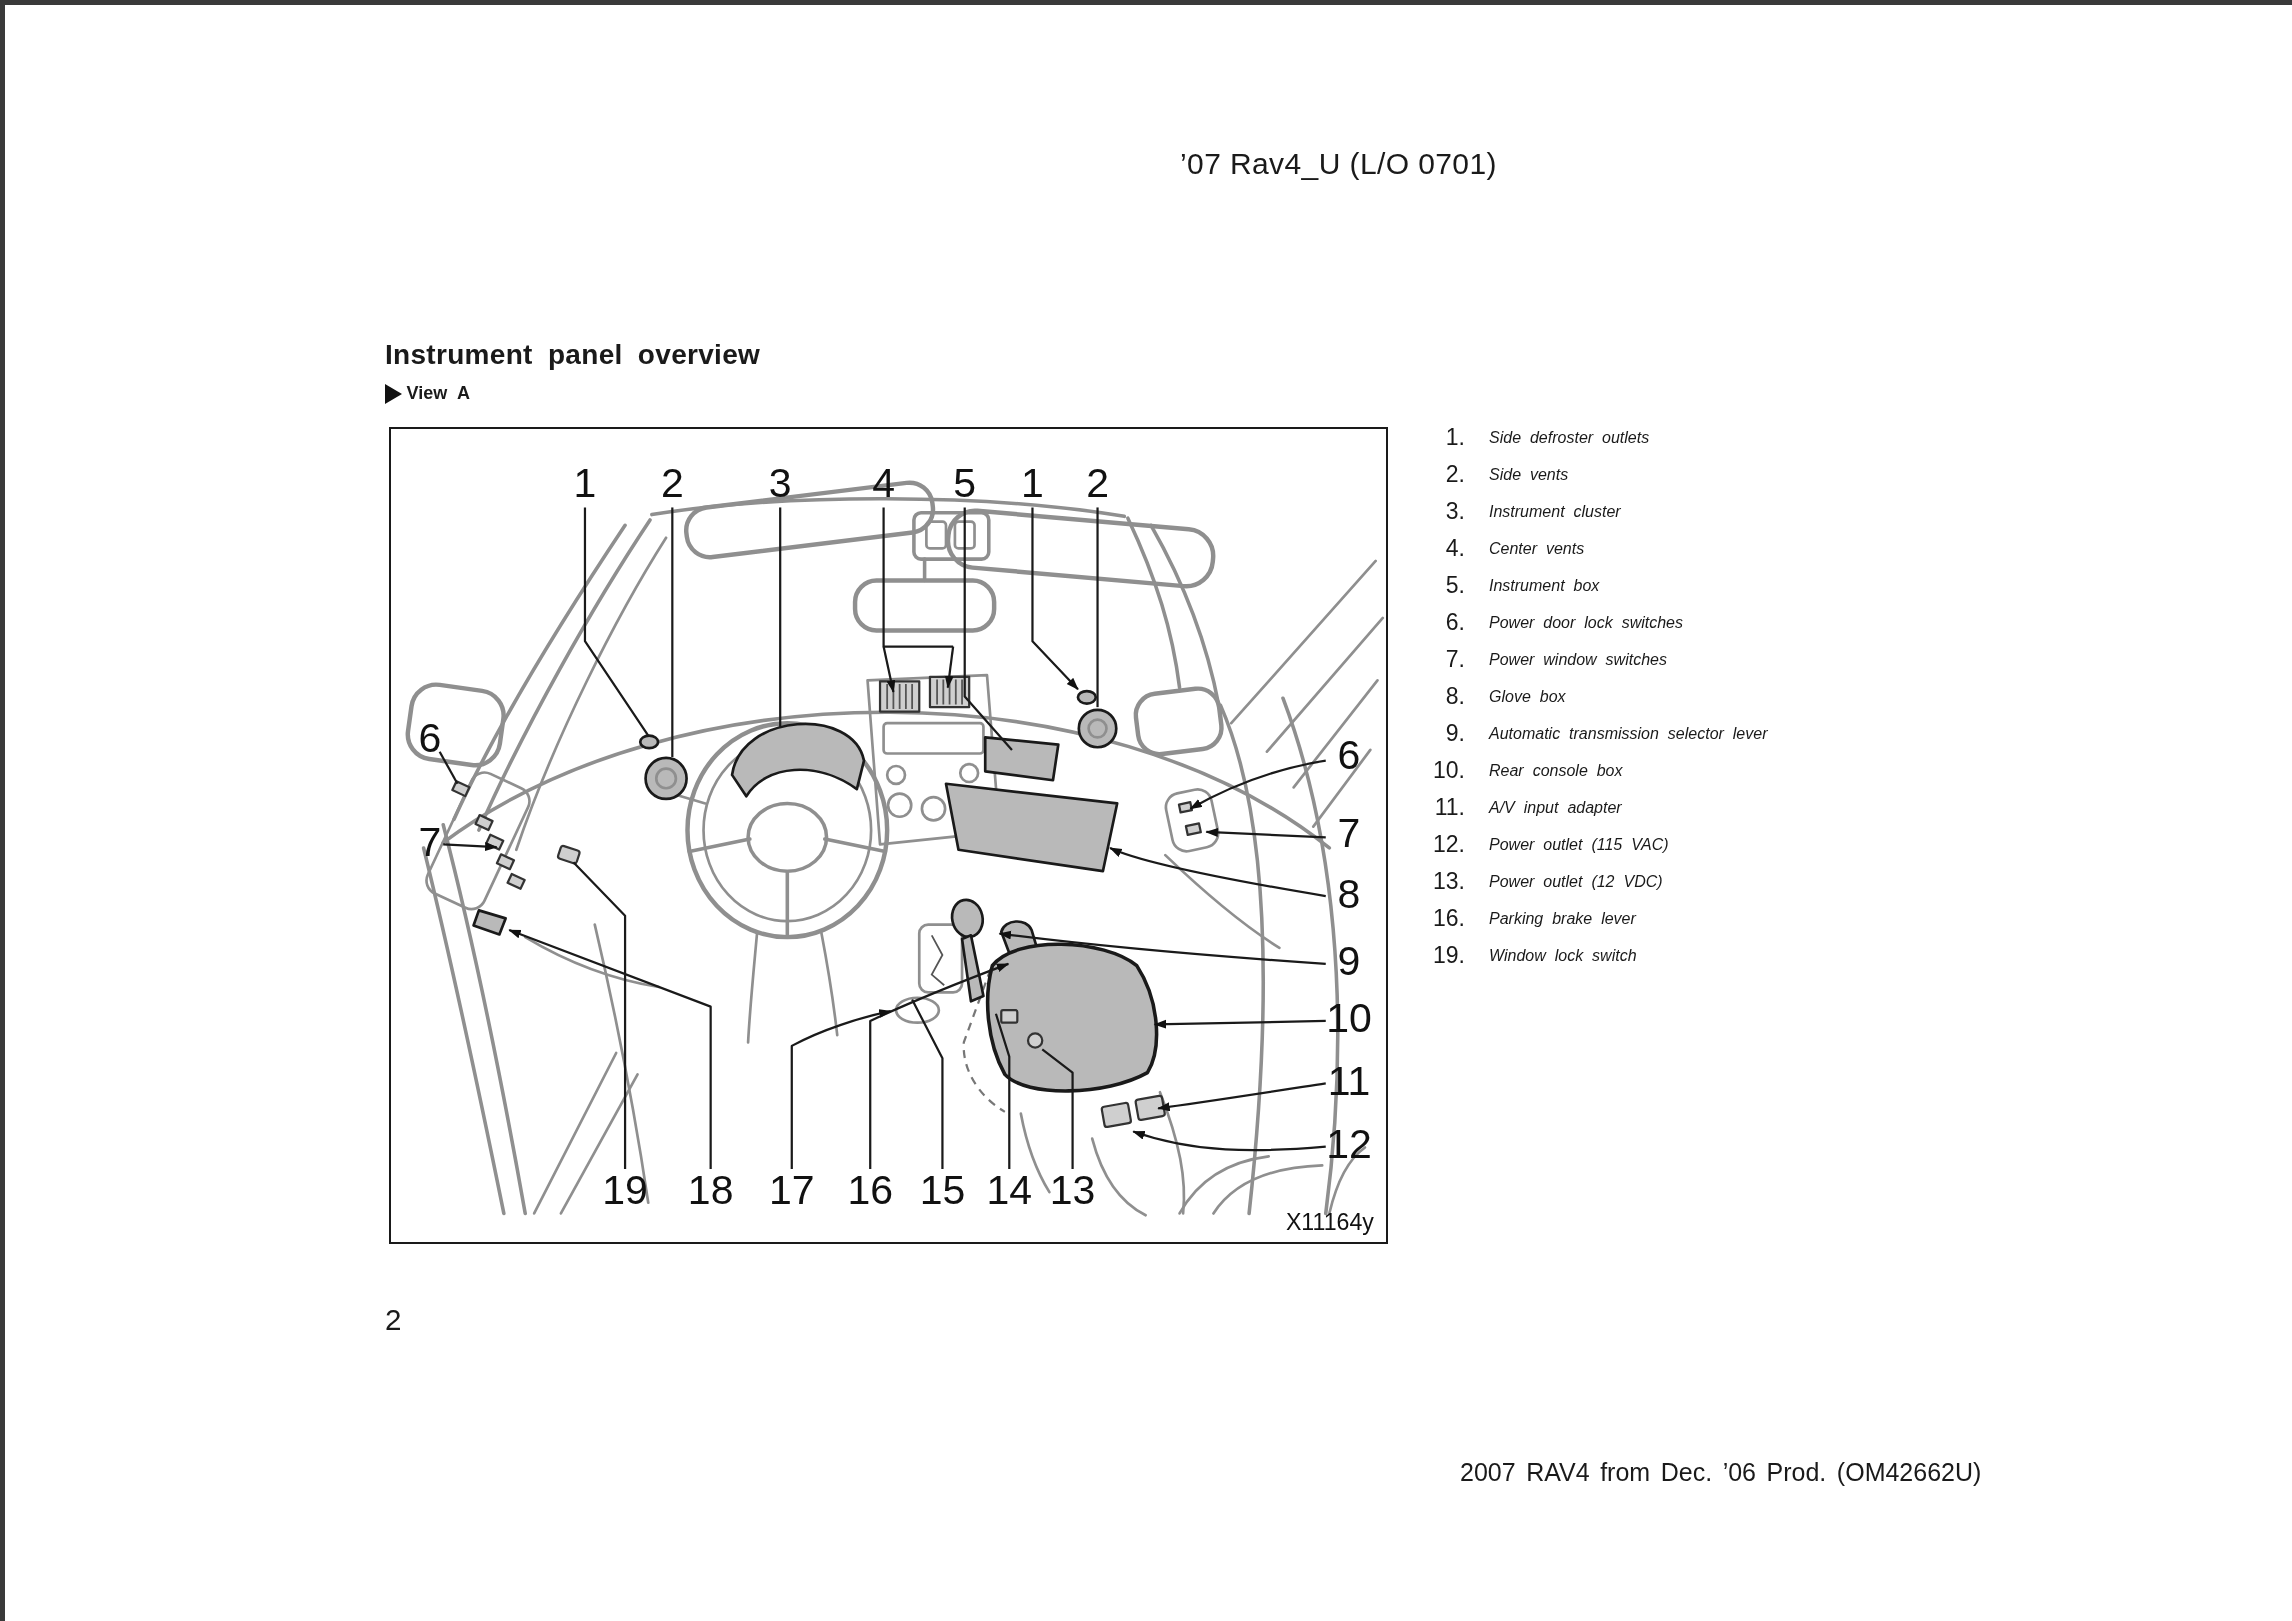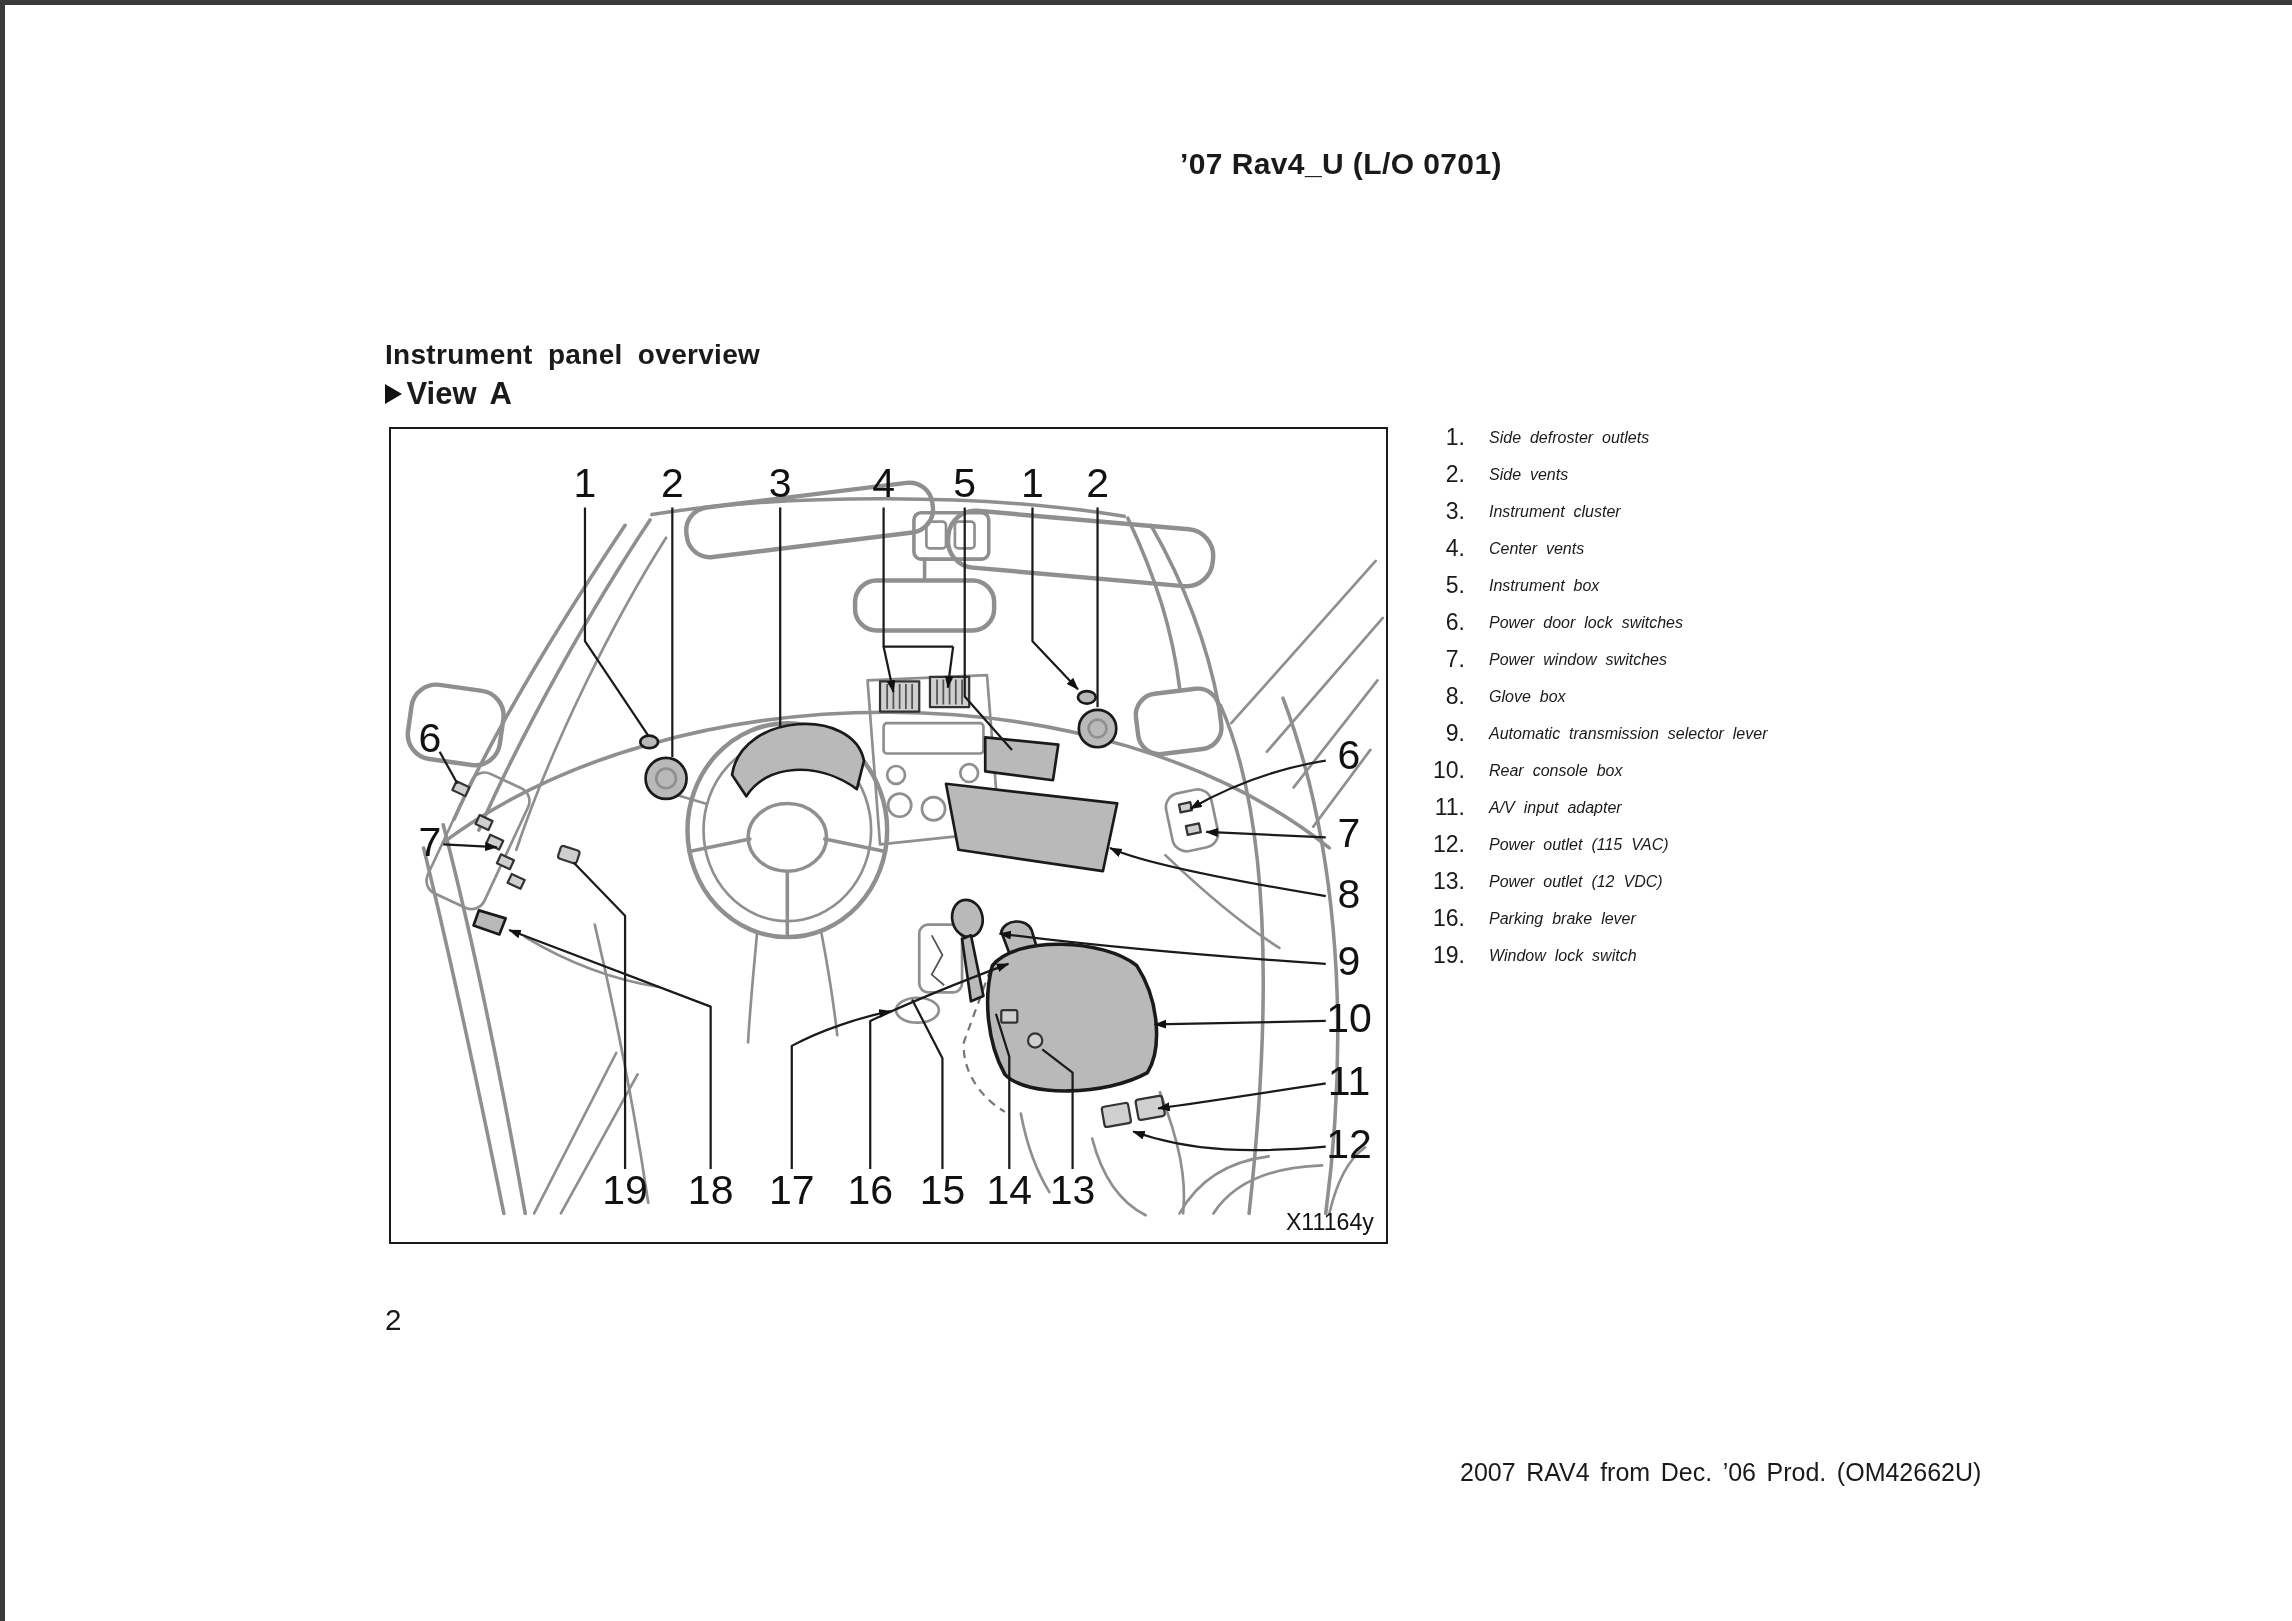--- a/index.html
+++ b/index.html
@@ -1,24 +1,24 @@
 <!DOCTYPE html>
 <html style="font-size:14.3px"><head>
 <meta charset="utf-8">
 <style>
   html,body{margin:0;padding:0;background:#ffffff;}
   body{font-family:"Liberation Sans","DejaVu Sans",sans-serif;color:#1a1a1a;}
   #page{position:relative;width:2293px;height:1622px;background:#ffffff;overflow:hidden;}
   .edge-top{position:absolute;left:0;top:0;width:2293px;height:5.4px;background:#3a3a3a;}
   .edge-left{position:absolute;left:0;top:0;width:5.4px;height:1622px;background:#3a3a3a;}
-  .header-title{position:absolute;left:1180px;top:147px;font-size:30px;font-weight:bold;letter-spacing:0.4px;white-space:nowrap;}
+  .header-title{position:absolute;left:1180px;top:147px;font-size:30px;font-weight:normal;letter-spacing:0.4px;white-space:nowrap;}
   .section-title{position:absolute;left:385px;top:339px;font-size:28px;font-weight:bold;word-spacing:7.2px;letter-spacing:0.3px;white-space:nowrap;}
   .view-row{position:absolute;left:385px;top:380px;display:flex;align-items:center;height:27px;}
   .view-tri{width:0;height:0;border-left:17px solid #111;border-top:10.7px solid transparent;border-bottom:10.7px solid transparent;margin-right:4.5px;}
-  .view-label{font-size:31px;font-weight:bold;word-spacing:5.4px;white-space:nowrap;}
+  .view-label{font-size:18px;font-weight:bold;word-spacing:5.4px;white-space:nowrap;}
   .figure-box{position:absolute;left:389px;top:427px;width:999px;height:817px;border:2.7px solid #1a1a1a;box-sizing:border-box;background:#fff;}
   .figure-box svg{display:block;width:100%;height:100%;}
   .legend{position:absolute;left:1411px;top:419px;}
   .legend-row{display:flex;align-items:center;height:37px;}
   .legend-num{display:inline-block;width:54px;text-align:right;font-size:23px;white-space:nowrap;}
   .legend-label{margin-left:24px;font-size:16px;word-spacing:4.5px;white-space:nowrap;font-style:italic;}
   .page-number{position:absolute;left:385px;top:1303px;font-size:29.6px;}
   .footer-text{position:absolute;left:1460px;top:1458px;font-size:25px;word-spacing:3.6px;white-space:nowrap;text-align:right;}
   
   .ga{stroke:#8f8f8f;fill:none;stroke-width:4;stroke-linecap:round;stroke-linejoin:round;}

